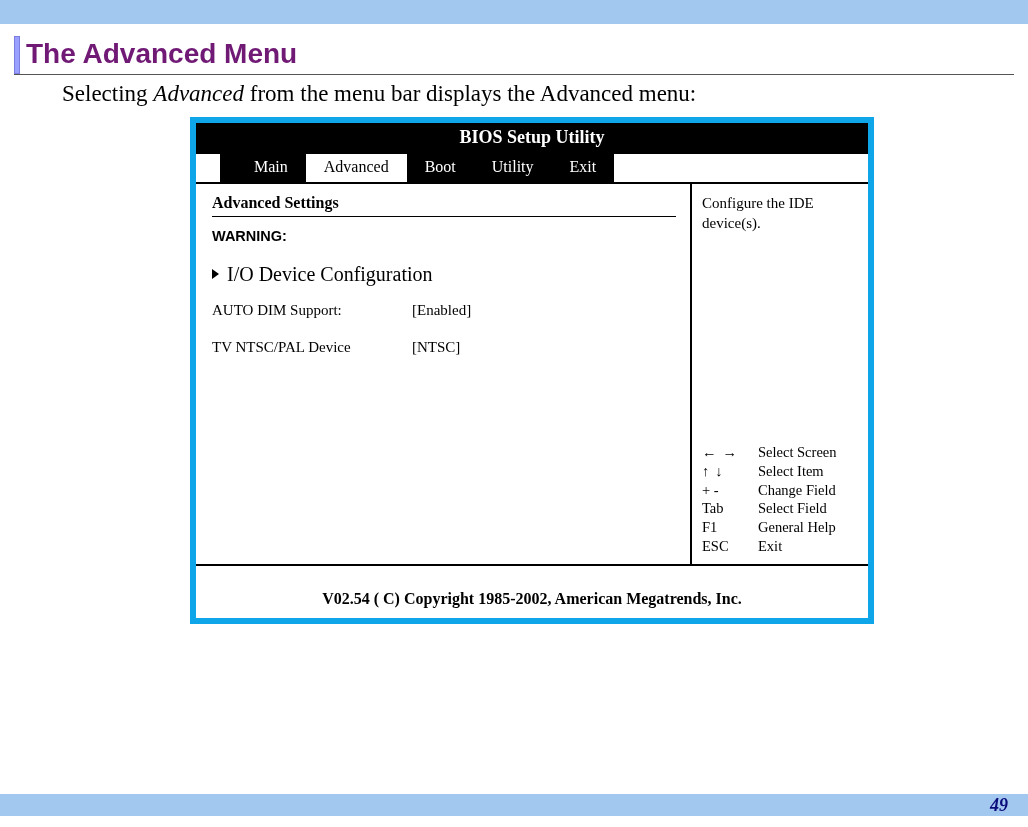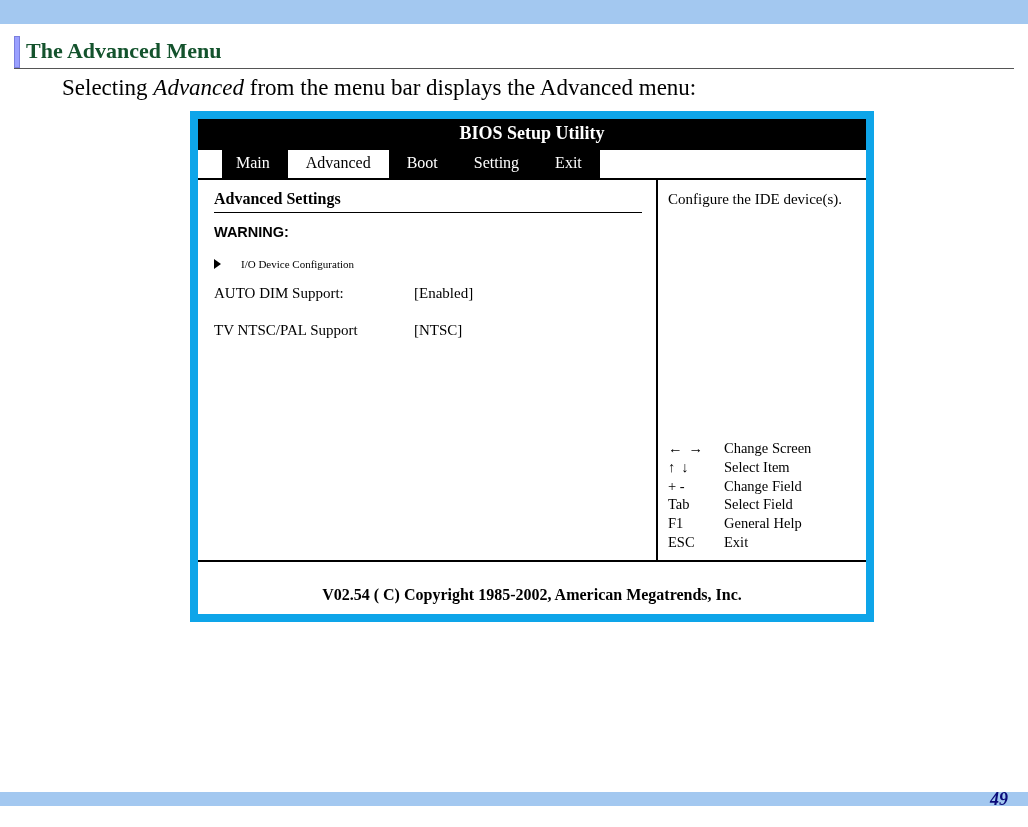--- a/index.html
+++ b/index.html
@@ -24,35 +24,35 @@
     border-bottom: 1px solid #555;
     margin-bottom: 6px;
   }
   .heading-bar {
     width: 6px;
     background: #9aa0ff;
     border: 1px solid #7a7fde;
     margin-right: 6px;
   }
   .heading-text {
-    font-family: Liberation Serif, serif;
-    font-weight: bold;
-    color: #14532d;
-    font-size: 22px;
+    font-family: Liberation Sans, sans-serif;
+    font-weight: bold;
+    color: #701a75;
+    font-size: 28px;
     padding: 2px 0 4px 0;
   }
   .intro {
     font-size: 23px;
     margin: 6px 0 10px 48px;
   }
   .intro .ital { font-style: italic; }
   .bios-frame {
     width: 684px;
     margin: 0 auto 0 176px;
-    border: 8px solid #0ea5e9;
+    border: 6px solid #0ea5e9;
   }
   .bios-title {
     background: #000;
     color: #fff;
     text-align: center;
     font-weight: bold;
     font-size: 18px;
     padding: 4px 0 6px 0;
     font-family: "Times New Roman", Times, serif;
   }
@@ -63,41 +63,41 @@
     border-bottom: 2px solid #000;
   }
   .menu-spacer-left { width: 24px; }
   .menu-tab {
     font-size: 16px;
     padding: 4px 18px 6px 18px;
     color: #fff;
     background: #000;
     border-right: 0;
   }
-  .menu-tab.first { padding-left: 14px; }
+  .menu-tab.first { padding-left: 14px; margin-left: 20px; }
   .menu-tab.active {
     background: #fff;
     color: #000;
   }
   .menu-bar-inner {
     display: flex;
     background: #000;
   }
   .bios-body {
     display: flex;
     min-height: 380px;
   }
   .bios-left {
     flex: 1 1 auto;
     padding: 10px 14px 8px 16px;
     border-right: 2px solid #000;
     font-size: 15px;
   }
   .bios-right {
-    width: 208px;
+    width: 176px;
     padding: 10px 10px 8px 10px;
     font-size: 15px;
     display: flex;
     flex-direction: column;
     justify-content: space-between;
   }
   .adv-title {
     font-weight: bold;
     font-size: 16px;
     margin-bottom: 4px;
@@ -117,23 +117,22 @@
   .warn-label {
     font-weight: bold;
     font-family: Arial, Helvetica, sans-serif;
     margin-right: 20px;
     white-space: nowrap;
   }
   .warn-text { max-width: 340px; }
   .submenu-item {
     display: flex;
     align-items: center;
-    font-size: 11px;
+    font-size: 20px;
     line-height: 1.35;
-    gap: 12px;
   }
   .tri {
     width: 0; height: 0;
     border-top: 5px solid transparent;
     border-bottom: 5px solid transparent;
     border-left: 7px solid #000;
     margin-right: 8px;
   }
   .kv-grid {
     margin-top: 14px;
@@ -157,21 +156,21 @@
   }
   .bios-footer {
     border-top: 2px solid #000;
     text-align: center;
     font-weight: bold;
     font-size: 16px;
     padding: 24px 4px 10px 4px;
   }
   .bottom-band {
     margin-top: 170px;
-    height: 14px;
+    height: 22px;
     background: #a3c8f0;
     width: 100%;
     display: flex;
     justify-content: flex-end;
     align-items: center;
     padding-right: 20px;
   }
   .page-num {
     font-style: italic;
     font-weight: bold;
@@ -198,50 +197,50 @@
 
   <div class="bios-frame">
     <div class="bios-title">BIOS Setup Utility</div>
 
     <div class="menu-bar">
       <div class="menu-spacer-left"></div>
       <div class="menu-bar-inner">
         <div class="menu-tab first">Main</div>
         <div class="menu-tab active">Advanced</div>
         <div class="menu-tab">Boot</div>
-        <div class="menu-tab">Setting</div>
+        <div class="menu-tab">Utility</div>
         <div class="menu-tab">Exit</div>
       </div>
     </div>
 
     <div class="bios-body">
       <div class="bios-left">
         <div class="adv-title">Advanced Settings</div>
         <hr class="hr-thin">
         <div class="warn-row">
           <span class="warn-label">WARNING:</span>
         </div>
         <div class="submenu-item">
           <span class="tri"></span>
           <span>I/O Device Configuration</span>
         </div>
         <div class="kv-grid">
           <div>AUTO DIM Support:</div>
           <div>[Enabled]</div>
-          <div>TV NTSC/PAL Support</div>
+          <div>TV NTSC/PAL Device</div>
           <div>[NTSC]</div>
         </div>
       </div>
 
       <div class="bios-right">
         <div class="help-text">Configure the IDE device(s).</div>
         <div class="key-legend">
           <div class="key-row">
             <div class="key-col1 arrows-lr">← →</div>
-            <div class="key-col2">Change Screen</div>
+            <div class="key-col2">Select Screen</div>
           </div>
           <div class="key-row">
             <div class="key-col1 arrows-ud">↑ ↓</div>
             <div class="key-col2">Select Item</div>
           </div>
           <div class="key-row">
             <div class="key-col1">+ -</div>
             <div class="key-col2">Change Field</div>
           </div>
           <div class="key-row">

